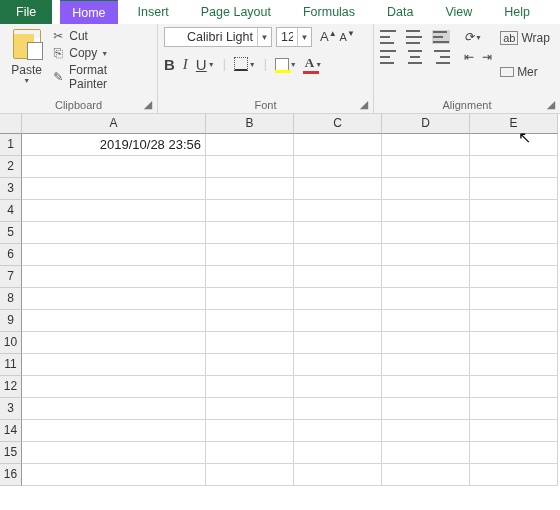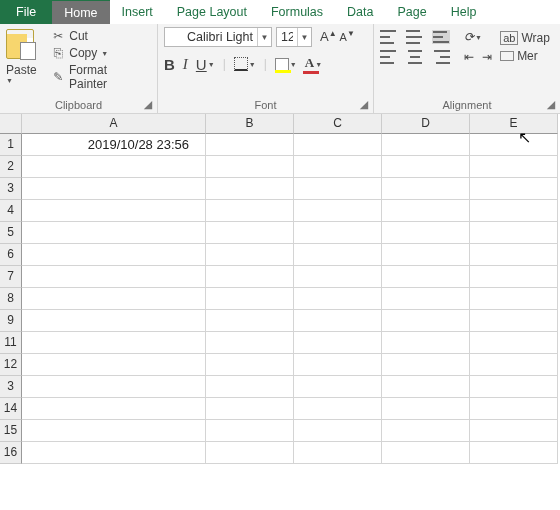--- a/index.html
+++ b/index.html
@@ -1,33 +1,33 @@
 <!DOCTYPE html>
 <html><head>
 <meta charset="utf-8">
 <style>
   * { box-sizing: border-box; margin: 0; padding: 0; font-family: "Segoe UI", Arial, sans-serif; }
   body { width: 560px; height: 510px; overflow: hidden; background: #fff; font-size: 12px; color: #444; }
 
   
-  .tabs { display: flex; height: 24px; background: #fff; align-items: stretch; }
+  .tabs { display: flex; height: 24px; background: #fff; align-items: stretch; gap: 8px; }
   .tab { padding: 0 12px; display: flex; align-items: center; font-size: 12.5px; cursor: pointer; }
   .tab.file { background: #217346; color: #fff; padding: 0 16px; }
-  .tab.active { background: #737373; color: #fff; border-top: 1px solid #217346; }
+  .tab.active { background: #8b5cf6; color: #fff; border-top: 1px solid #217346; }
   .tab.inactive { color: #217346; }
 
   
   .ribbon { height: 90px; border-bottom: 1px solid #d4d4d4; background: #f3f3f3; display: flex; }
   .group { border-right: 1px solid #d4d4d4; display: flex; flex-direction: column; }
   .group-body { flex: 1; display: flex; padding: 3px 6px 0 6px; }
   .group-label { text-align: center; font-size: 11px; color: #666; padding: 1px 0 2px; position: relative; }
   .launcher { position: absolute; right: 3px; bottom: 2px; width: 12px; height: 12px; font-size: 11px; line-height: 11px; color: #777; }
 
   
-  .clip-left { display: flex; flex-direction: column; align-items: flex-start; width: 42px; cursor: pointer; }
+  .clip-left { display: flex; flex-direction: column; align-items: center; width: 42px; cursor: pointer; }
   .paste-icon { width: 28px; height: 30px; margin-top: 2px; background: linear-gradient(#f7d66e,#f7d66e) 0 4px/20px 24px no-repeat, linear-gradient(#fff,#fff) 8px 8px/18px 20px no-repeat; border: 1px solid #b9a23c; border-radius: 2px; position: relative; }
   .paste-icon::after { content:""; position:absolute; right:-3px; bottom:-2px; width:14px; height:16px; background:#fff; border:1px solid #888; }
   .clip-right { display: flex; flex-direction: column; gap: 3px; padding: 2px 4px 0 4px; }
   .clip-item { display: flex; align-items: center; gap: 4px; font-size: 12px; cursor: pointer; }
   .mini-icon { width: 14px; height: 14px; display: inline-flex; align-items: center; justify-content: center; font-size: 12px; color: #555; }
 
   
   .font-top { display: flex; gap: 4px; align-items: center; }
   .combo { display: flex; border: 1px solid #b7b7b7; background: #fff; height: 20px; }
   .combo-input { border: none; outline: none; font-size: 12.5px; padding: 0 4px; color: #333; text-align: right; }
@@ -46,47 +46,47 @@
   .fill-icon { width:14px; height:13px; background:#fff; border:1px solid #888; position:relative; }
   .fill-bar { position:absolute; bottom:-3px; left:-1px; width:16px; height:3px; background:#ffff00; }
   .font-color-icon { font-weight:bold; font-family:serif; font-size:13px; position:relative; padding-bottom:2px;}
   .font-color-bar { position:absolute; bottom:-1px; left:-2px; width:16px; height:3px; background:#d13438; }
 
   
   .align-col { display:flex; flex-direction:column; gap:6px; padding-top:3px; }
   .align-row { display:flex; gap:8px; }
   .align-btn { width:18px; height:14px; cursor:pointer; display:flex; flex-direction:column; justify-content:space-between; }
   .align-line { height:2px; background:#666; }
-  .right-col { display:flex; flex-direction:column; gap:4px; padding:4px 0 0 8px; }
+  .right-col { display:flex; flex-direction:column; gap:20px; padding:4px 0 0 8px; }
   .right-item { display:flex; align-items:center; gap:3px; cursor:pointer; font-size:12px; }
 
   
   .sheet { position: relative; }
   .corner { position:absolute; top:0; left:0; width:22px; height:20px; border-right:1px solid #ccc; border-bottom:1px solid #999; background:#eee; }
   .colheads { display:flex; margin-left:22px; height:20px; }
   .colhead { border-right:1px solid #ccc; border-bottom:1px solid #999; background:#eee; text-align:center; line-height:19px; font-size:12px; color:#333; }
   .rows { }
   .row { display:flex; height:22px; }
   .rowhead { width:22px; border-right:1px solid #999; border-bottom:1px solid #ccc; background:#eee; text-align:center; line-height:21px; font-size:12px; color:#333; }
   .cell { border-right:1px solid #d4d4d4; border-bottom:1px solid #d4d4d4; line-height:21px; font-size:13px; color:#222; }
-  .cell.right { text-align:right; padding-right:16px; }
+  .cell.right { text-align:right; padding-right:4px; }
 
   .cursor { position:absolute; pointer-events:none; font-size:16px; color:#000; }
 </style>
 </head>
 <body>
 
 <div class="tabs">
   <div class="tab file">File</div>
   <div class="tab active">Home</div>
   <div class="tab inactive">Insert</div>
   <div class="tab inactive">Page Layout</div>
   <div class="tab inactive">Formulas</div>
   <div class="tab inactive">Data</div>
-  <div class="tab inactive">Page</div>
+  <div class="tab inactive">View</div>
   <div class="tab inactive">Help</div>
 </div>
 
 <div class="ribbon">
 
   <div class="group" style="width:158px;">
     <div class="group-body">
       <div class="clip-left">
         <div class="paste-icon"></div>
         <div style="font-size:12px; margin-top:4px;">Paste</div>
@@ -299,20 +299,28 @@
       </div>
       <div class="row">
         <div class="rowhead">9</div>
         <div class="cell" style="width: 184px;"></div>
         <div class="cell" style="width: 88px;"></div>
         <div class="cell" style="width: 88px;"></div>
         <div class="cell" style="width: 88px;"></div>
         <div class="cell" style="width: 88px;"></div>
       </div>
       <div class="row">
+        <div class="rowhead">10</div>
+        <div class="cell" style="width: 184px;"></div>
+        <div class="cell" style="width: 88px;"></div>
+        <div class="cell" style="width: 88px;"></div>
+        <div class="cell" style="width: 88px;"></div>
+        <div class="cell" style="width: 88px;"></div>
+      </div>
+      <div class="row">
         <div class="rowhead">11</div>
         <div class="cell" style="width: 184px;"></div>
         <div class="cell" style="width: 88px;"></div>
         <div class="cell" style="width: 88px;"></div>
         <div class="cell" style="width: 88px;"></div>
         <div class="cell" style="width: 88px;"></div>
       </div>
       <div class="row">
         <div class="rowhead">12</div>
         <div class="cell" style="width: 184px;"></div>

